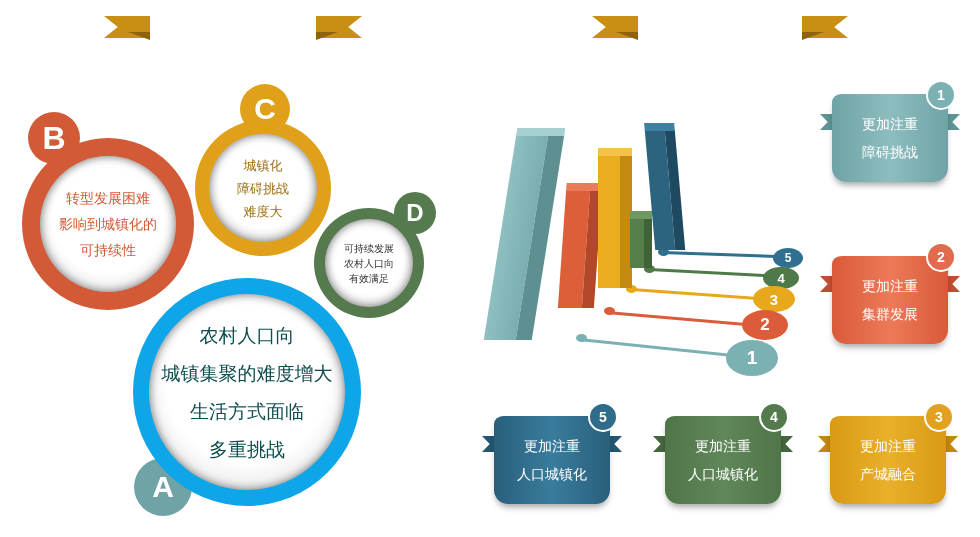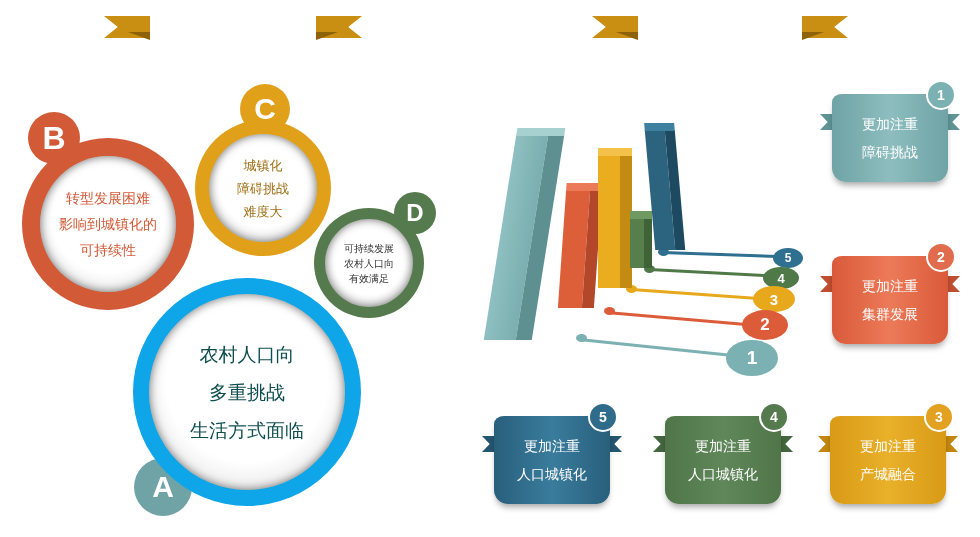--- a/index.html
+++ b/index.html
@@ -106,22 +106,23 @@
   </div>
 </div>
 
 <div>
   <div class="badge" style="left:134px; top:458px; width:58px; height:58px; background:#6fa3a6; font-size:30px;">
     <span>A</span>
   </div>
   <div class="ring" style="left:133px; top:278px; width:228px; height:228px; background:#0ea5e9;">
     <div class="inner" style="left:16px; top:16px; width:196px; height:196px; color:#0f4d4f; font-size:19px; line-height:38px;">
       <span class="line">农村人口向</span>
+      <span class="line">城镇集聚的难度增大</span>
+      <span class="line">生活方式面临</span>
       <span class="line">多重挑战</span>
-      <span class="line">生活方式面临</span>
     </div>
   </div>
 </div>
 
 <div>
 
   <div class="pin-line" style="left:661px; top:251px; width:118px; background:#2f6f8f; transform:rotate(2deg);"></div>
   <div class="pin-dot" style="left:658px; top:248px; background:#2f6f8f;"></div>
   <div class="pin-line" style="left:648px; top:268px; width:123px; background:#4f7a48; transform:rotate(3deg);"></div>
   <div class="pin-dot" style="left:644px; top:265px; background:#4f7a48;"></div>

